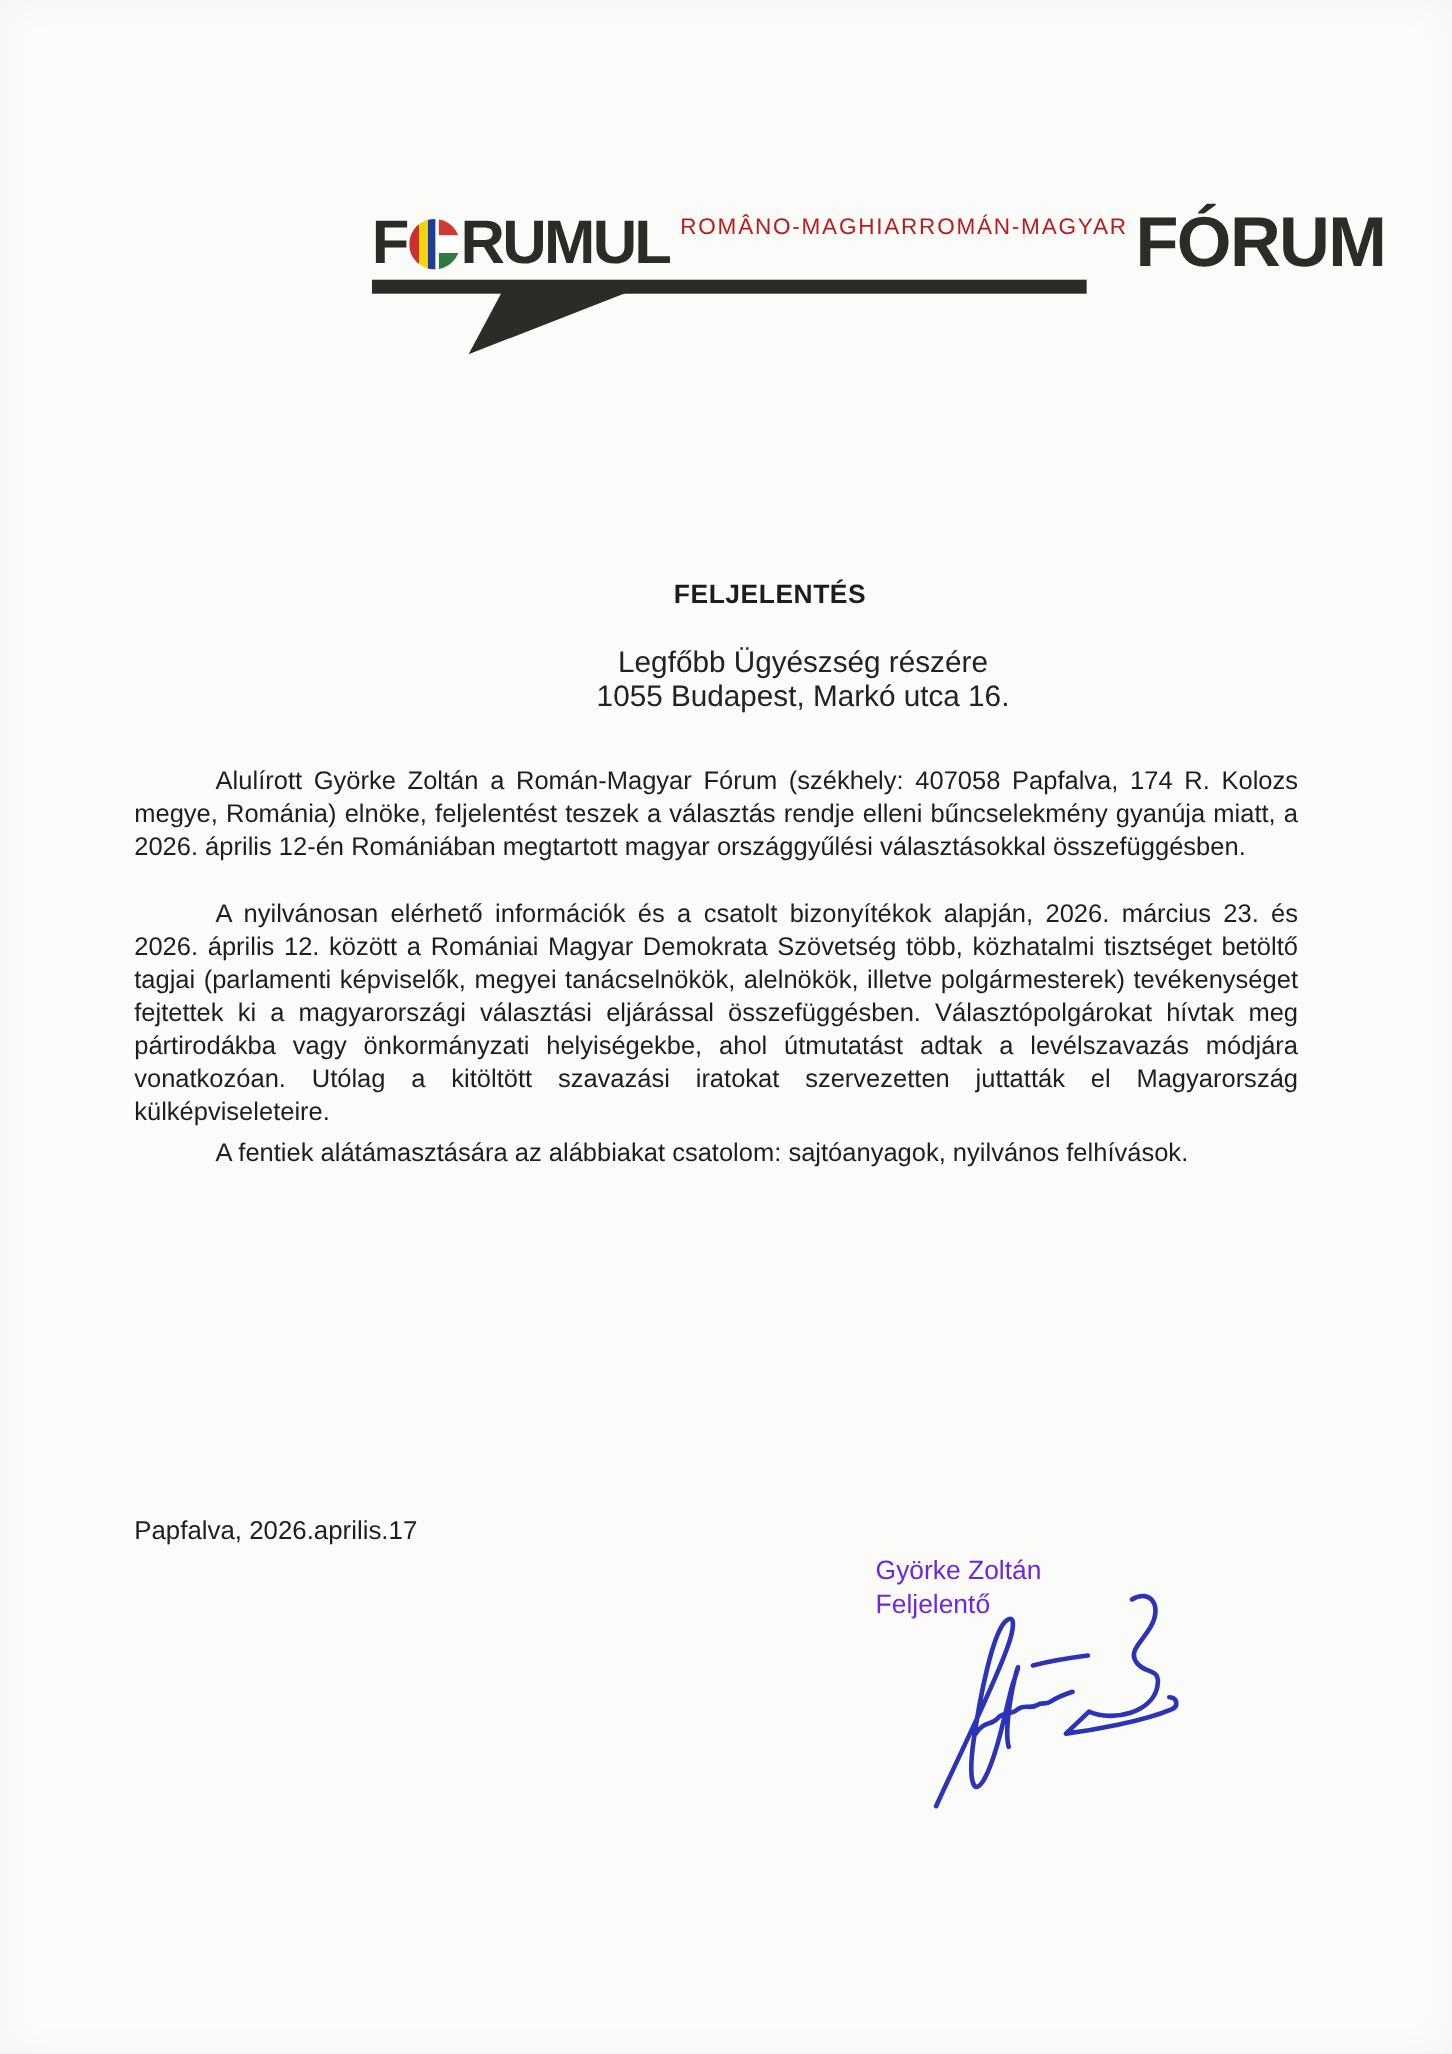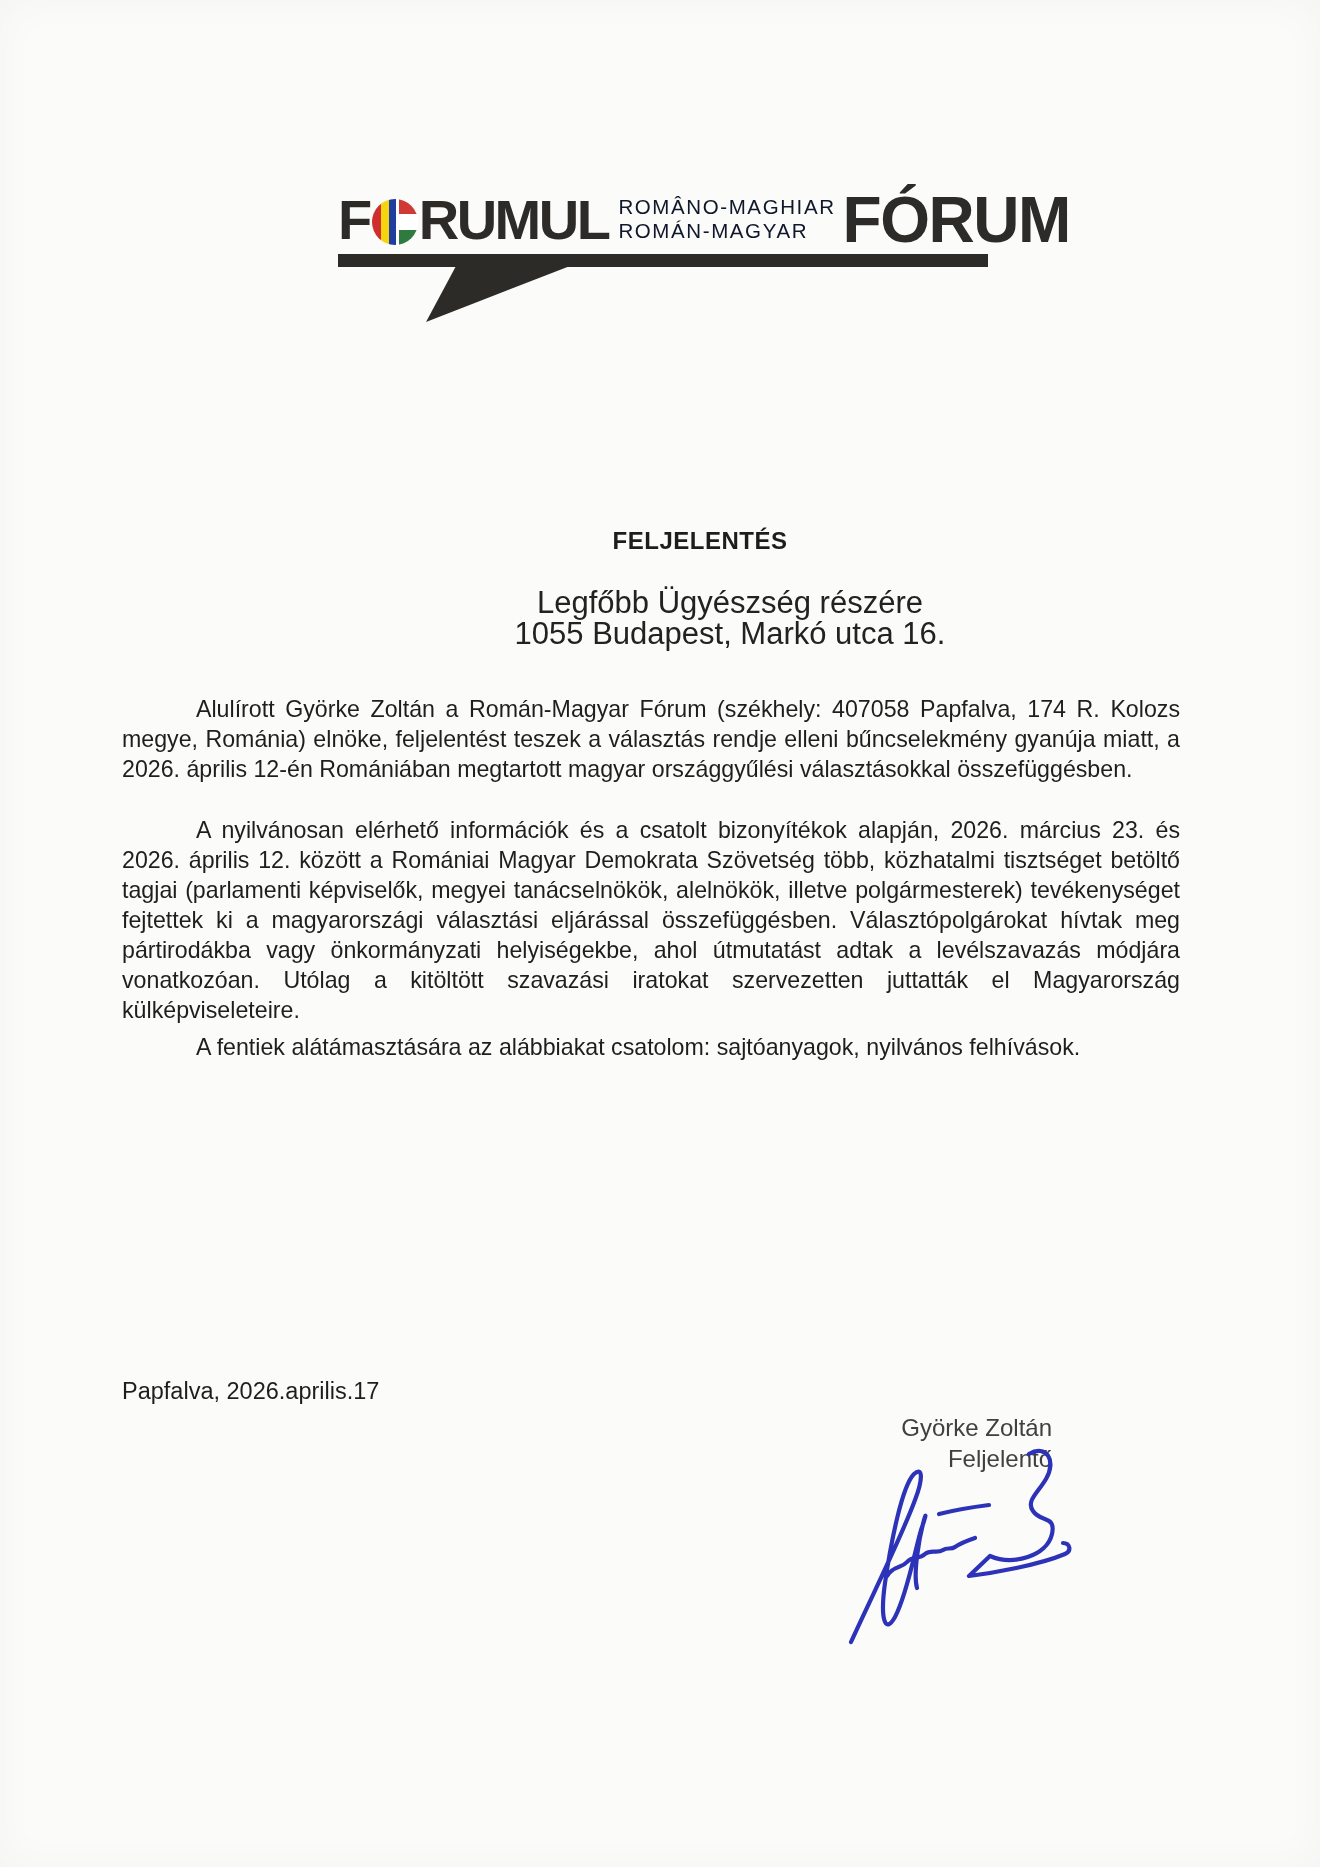--- a/index.html
+++ b/index.html
@@ -11,37 +11,37 @@
     font-family:"Liberation Sans", sans-serif;
     color:#1f1f1f;
     overflow:hidden;
     box-shadow:inset 0 0 40px rgba(0,0,0,0.03);
   }
   
   .logo{position:absolute;left:338px;top:192px;width:660px;}
   .logo-row{display:flex;align-items:flex-start;white-space:nowrap;}
   .wm{display:flex;align-items:center;font-weight:bold;font-size:56px;line-height:56px;letter-spacing:-2.5px;color:#2d2b27;}
   .flag-circle{width:46px;height:46px;margin:4px 1px 0 2px;flex:0 0 auto;}
-  .logo-sub{display:flex;flex-direction:column;margin:3px 0 0 10px;color:#0f172a;font-size:20.5px;line-height:23.5px;letter-spacing:1.6px;}
+  .logo-sub{display:flex;flex-direction:row;margin:3px 0 0 10px;color:#b91c1c;font-size:20.5px;line-height:23.5px;letter-spacing:1.6px;}
   .wm2{font-weight:bold;font-size:64px;line-height:56px;letter-spacing:-1.5px;color:#2d2b27;margin-left:7px;}
   .logo-bar{position:absolute;left:0;top:62px;width:650px;height:70px;}
   
   .contact{position:absolute;right:130px;top:320px;text-align:right;font-size:24px;line-height:31px;color:#262626;}
   
   .doc-title{position:absolute;left:340px;top:527px;width:720px;text-align:center;font-size:24px;font-weight:bold;letter-spacing:0.5px;color:#1d1d1d;margin:0;}
-  .addressee{position:absolute;left:370px;top:587px;width:720px;text-align:center;font-size:31px;line-height:31px;color:#222;}
+  .addressee{position:absolute;left:370px;top:587px;width:720px;text-align:center;font-size:27px;line-height:31px;color:#222;}
   
   .body-text{position:absolute;left:122px;top:694px;width:1058px;font-size:23.2px;line-height:30px;text-align:justify;color:#1e1e1e;}
   .body-text p{margin:0;text-indent:74px;}
   .body-text p.p1{margin-bottom:31px;}
   .body-text p.p2{margin-bottom:7px;}
   .body-text p.p3{margin-bottom:56px;}
   
   .dateline{position:absolute;left:122px;top:1378px;font-size:23.5px;color:#1e1e1e;}
-  .sigblock{position:absolute;left:752px;top:1412px;width:300px;text-align:right;font-size:24px;line-height:31px;color:#404040;}
+  .sigblock{position:absolute;left:796px;top:1412px;width:300px;text-align:left;font-size:24px;line-height:31px;color:#6d28d9;}
   .signature-svg{position:absolute;left:843px;top:1446px;width:234px;height:202px;}
 </style>
 </head>
 <body>
 
 <div class="page">
 
   <div class="logo">
     <div class="logo-row">
       <span class="wm">

